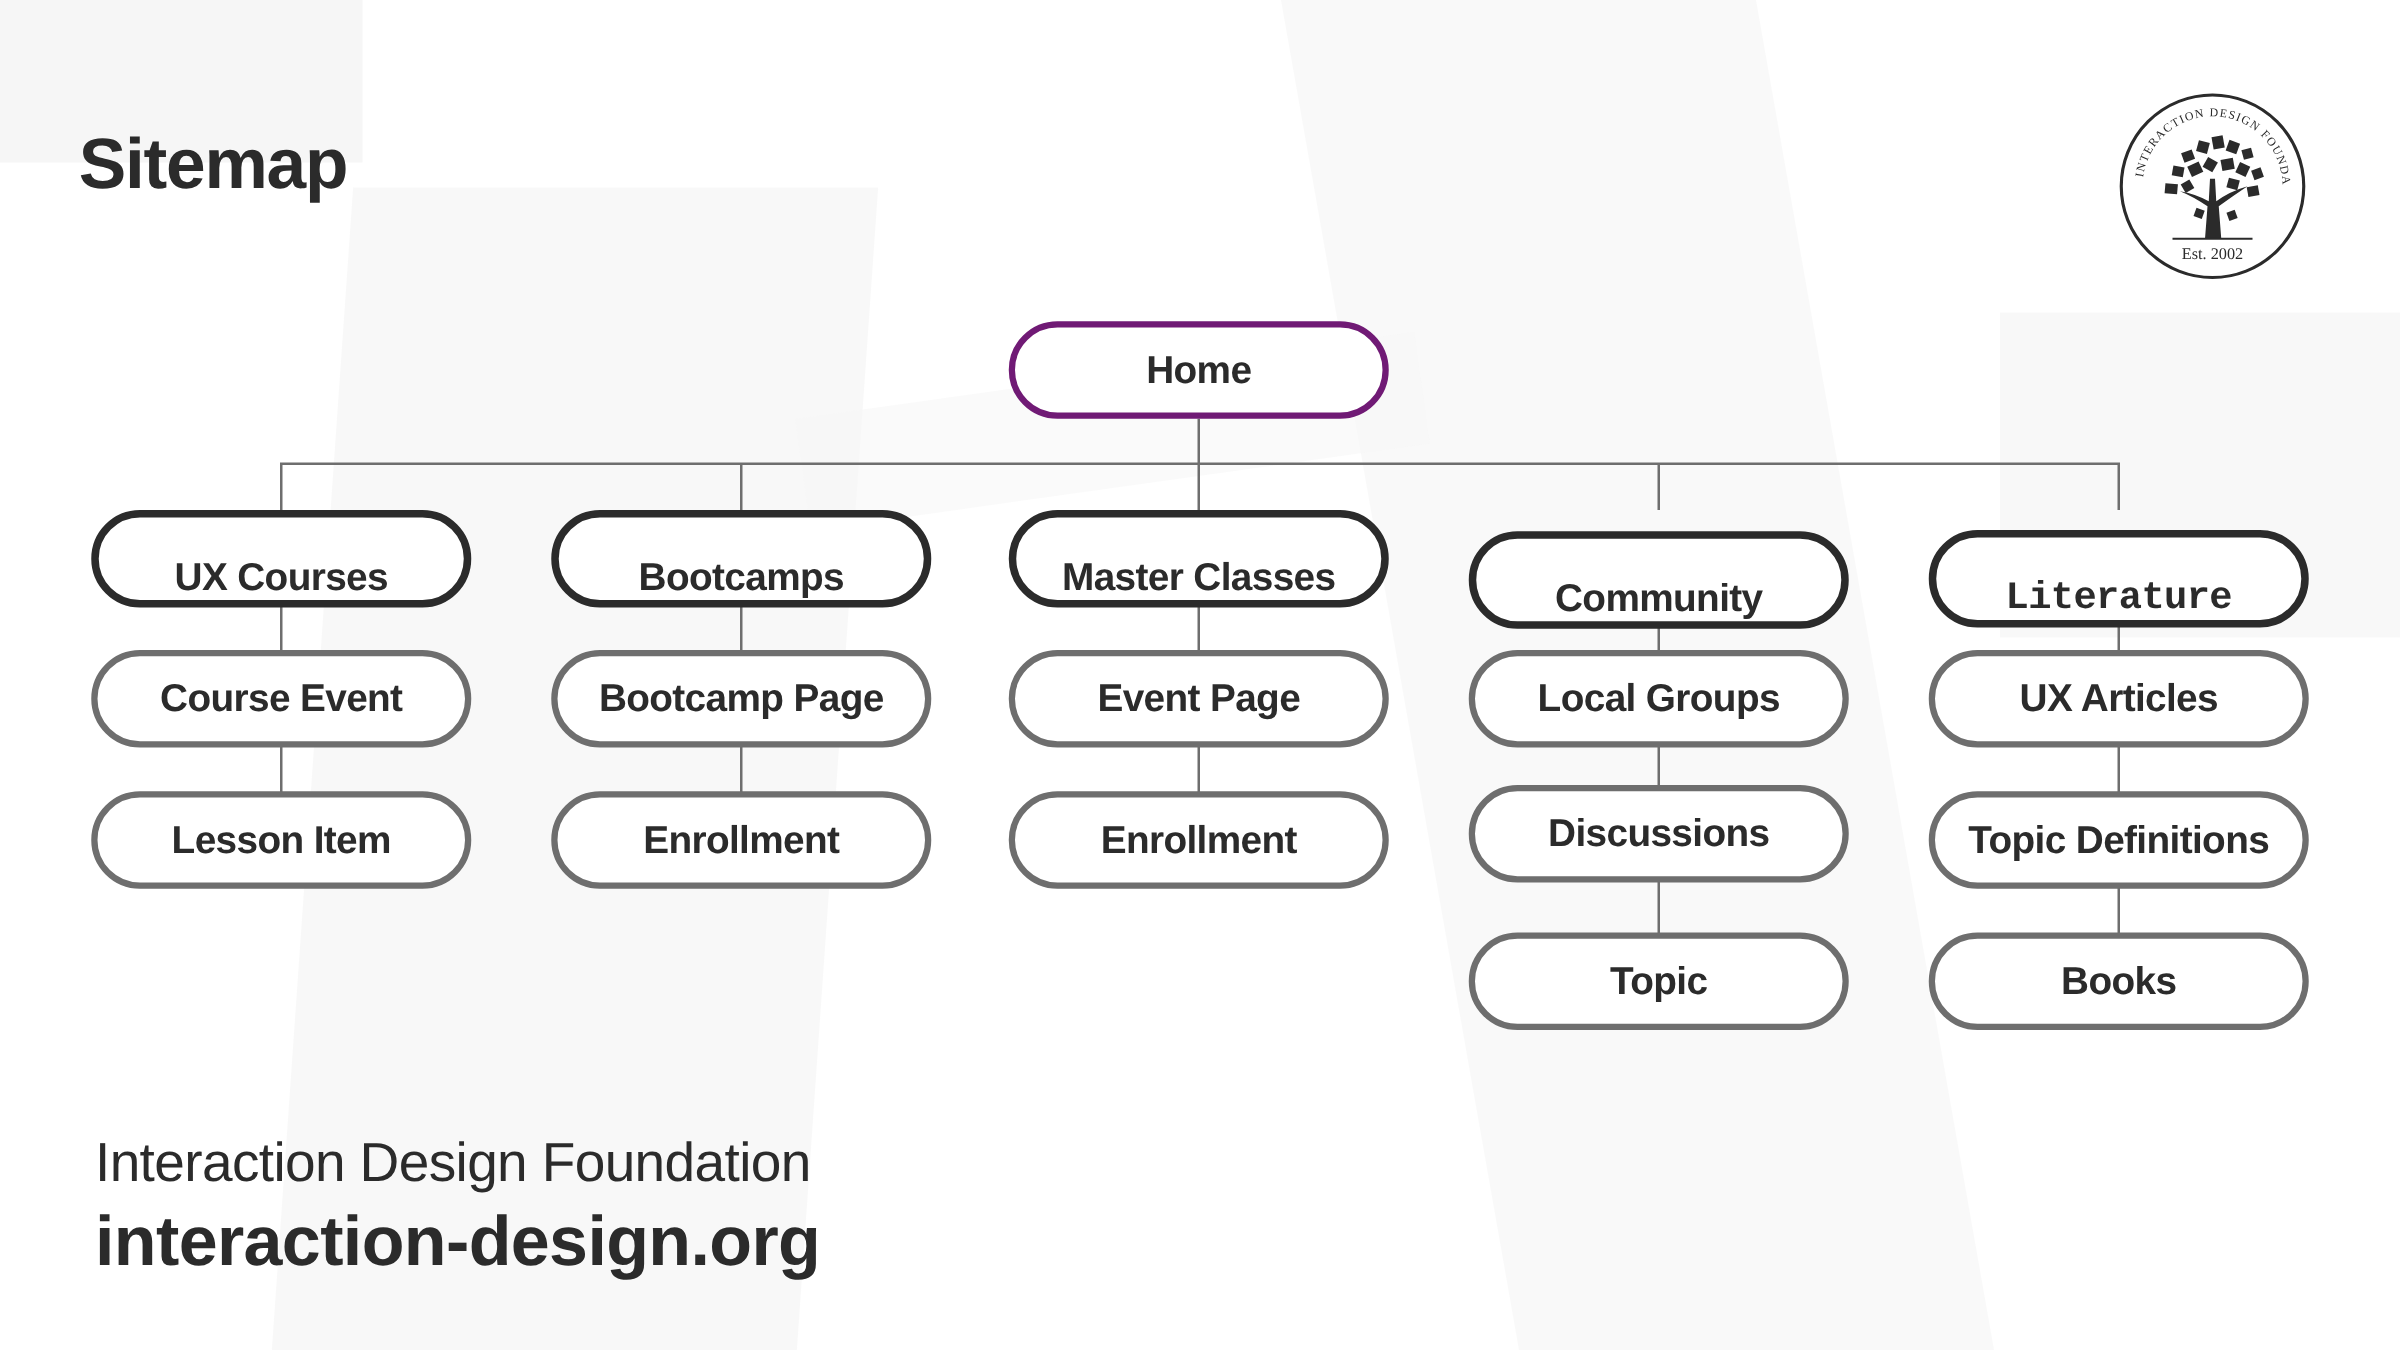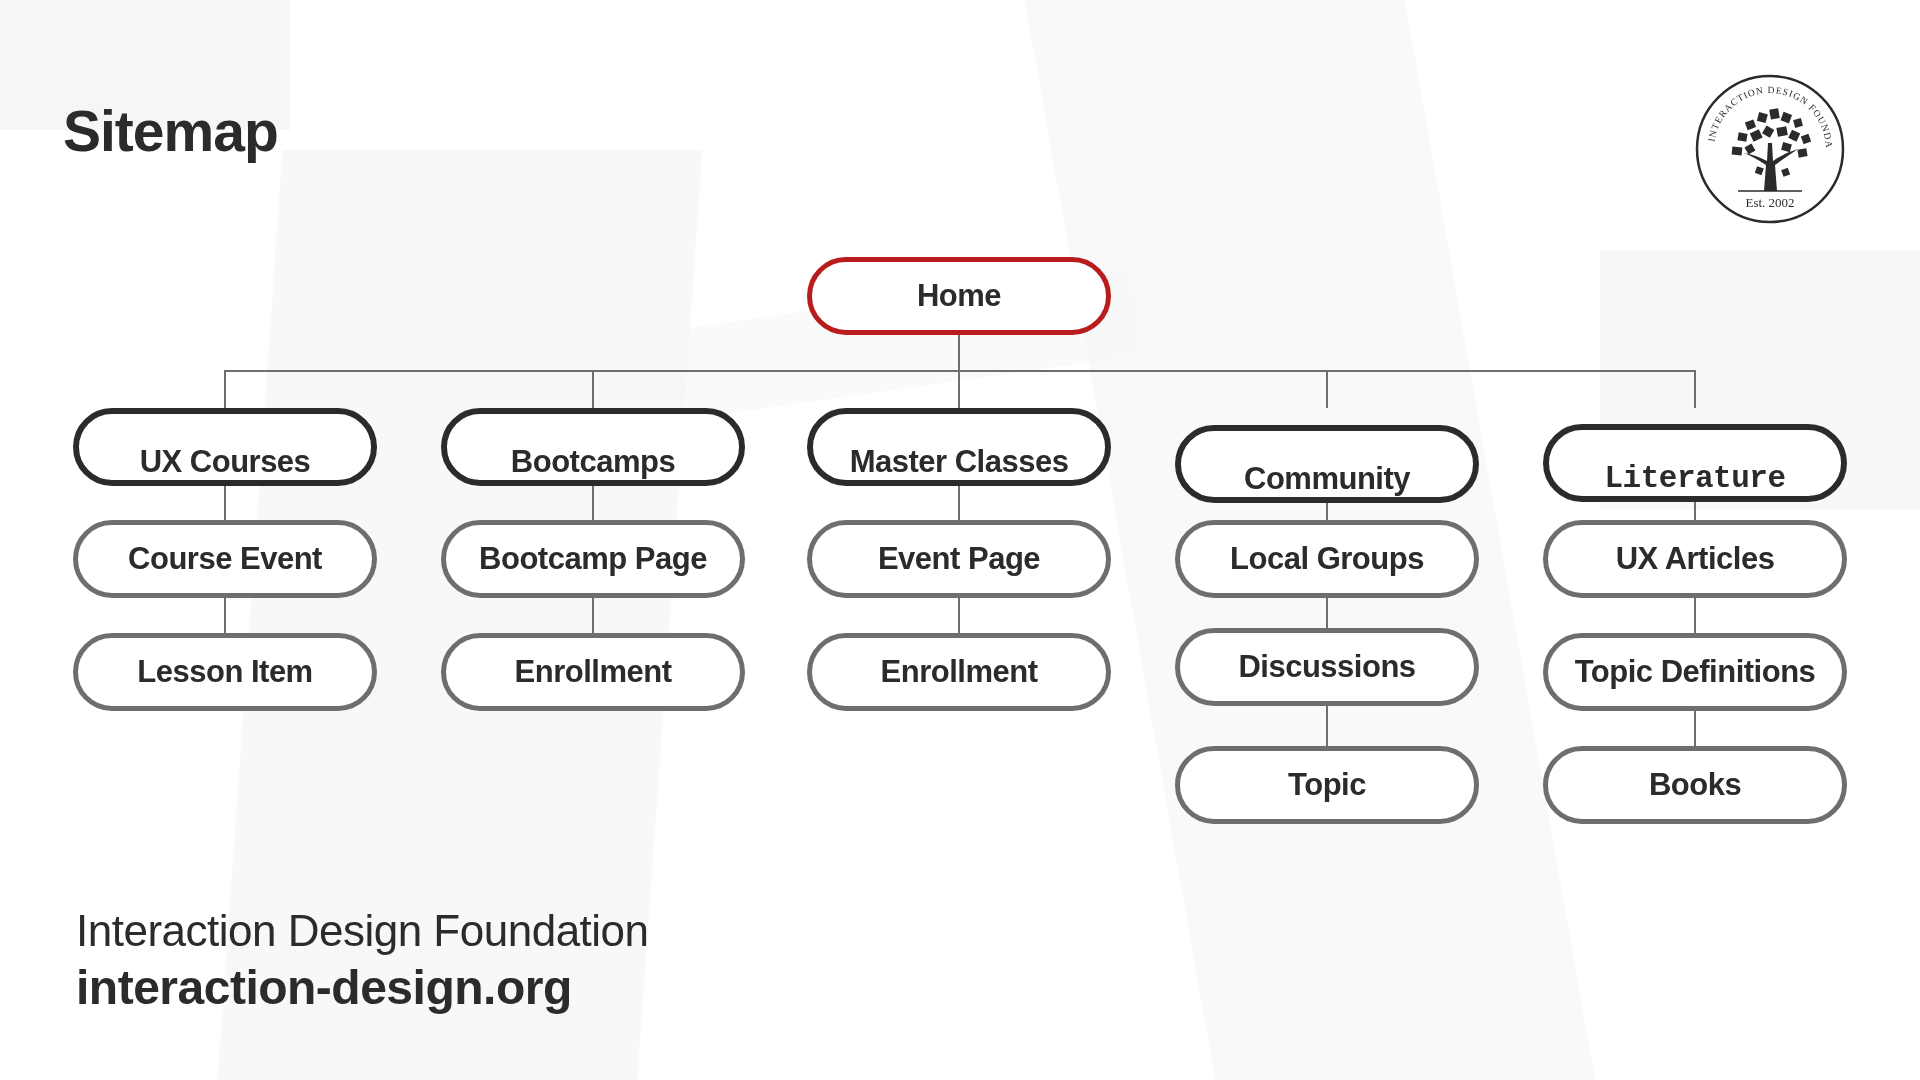--- a/index.html
+++ b/index.html
@@ -16,30 +16,30 @@
     margin: 0;
   }
   .logo { position: absolute; left: 1694px; top: 73px; width: 152px; height: 152px; }
   .node {
     position: absolute; width: 304px; height: 78px; box-sizing: border-box;
     border-radius: 40px; background: #fff;
     display: flex; align-items: center; justify-content: center;
     font-size: 31px; font-weight: 700; color: #2b2b2b; letter-spacing: -0.5px;
     cursor: pointer;
   }
-  .node.root { border: 5px solid #b91c1c; }
+  .node.root { border: 5px solid #701a75; }
   .node.l1 { border: 6px solid #2b2b2b; align-items: flex-end; }
   .node.l2 { border: 5px solid #6e6e6e; }
   .line { position: absolute; background: #6e6e6e; }
   .footer-name {
     position: absolute; left: 76px; top: 906px; font-size: 44px; font-weight: 400; color: #2b2b2b;
     letter-spacing: -0.5px;
   }
   .footer-url {
-    position: absolute; left: 76px; top: 960px; font-size: 48px; font-weight: 700; color: #2b2b2b;
+    position: absolute; left: 76px; top: 960px; font-size: 56px; font-weight: 700; color: #2b2b2b;
     letter-spacing: -0.5px;
   }
 </style>
 </head>
 <body>
 
 <div class="bg-shape" style="left:0;top:0;width:290px;height:130px;"></div>
 <div class="bg-shape" style="left:250px;top:150px;width:420px;height:930px;transform:skewX(-4deg);opacity:.8;"></div>
 <div class="bg-shape" style="left:1120px;top:0;width:380px;height:1080px;transform:skewX(10deg);opacity:.7;"></div>
 <div class="bg-shape" style="left:1600px;top:250px;width:320px;height:260px;opacity:.8;"></div>

